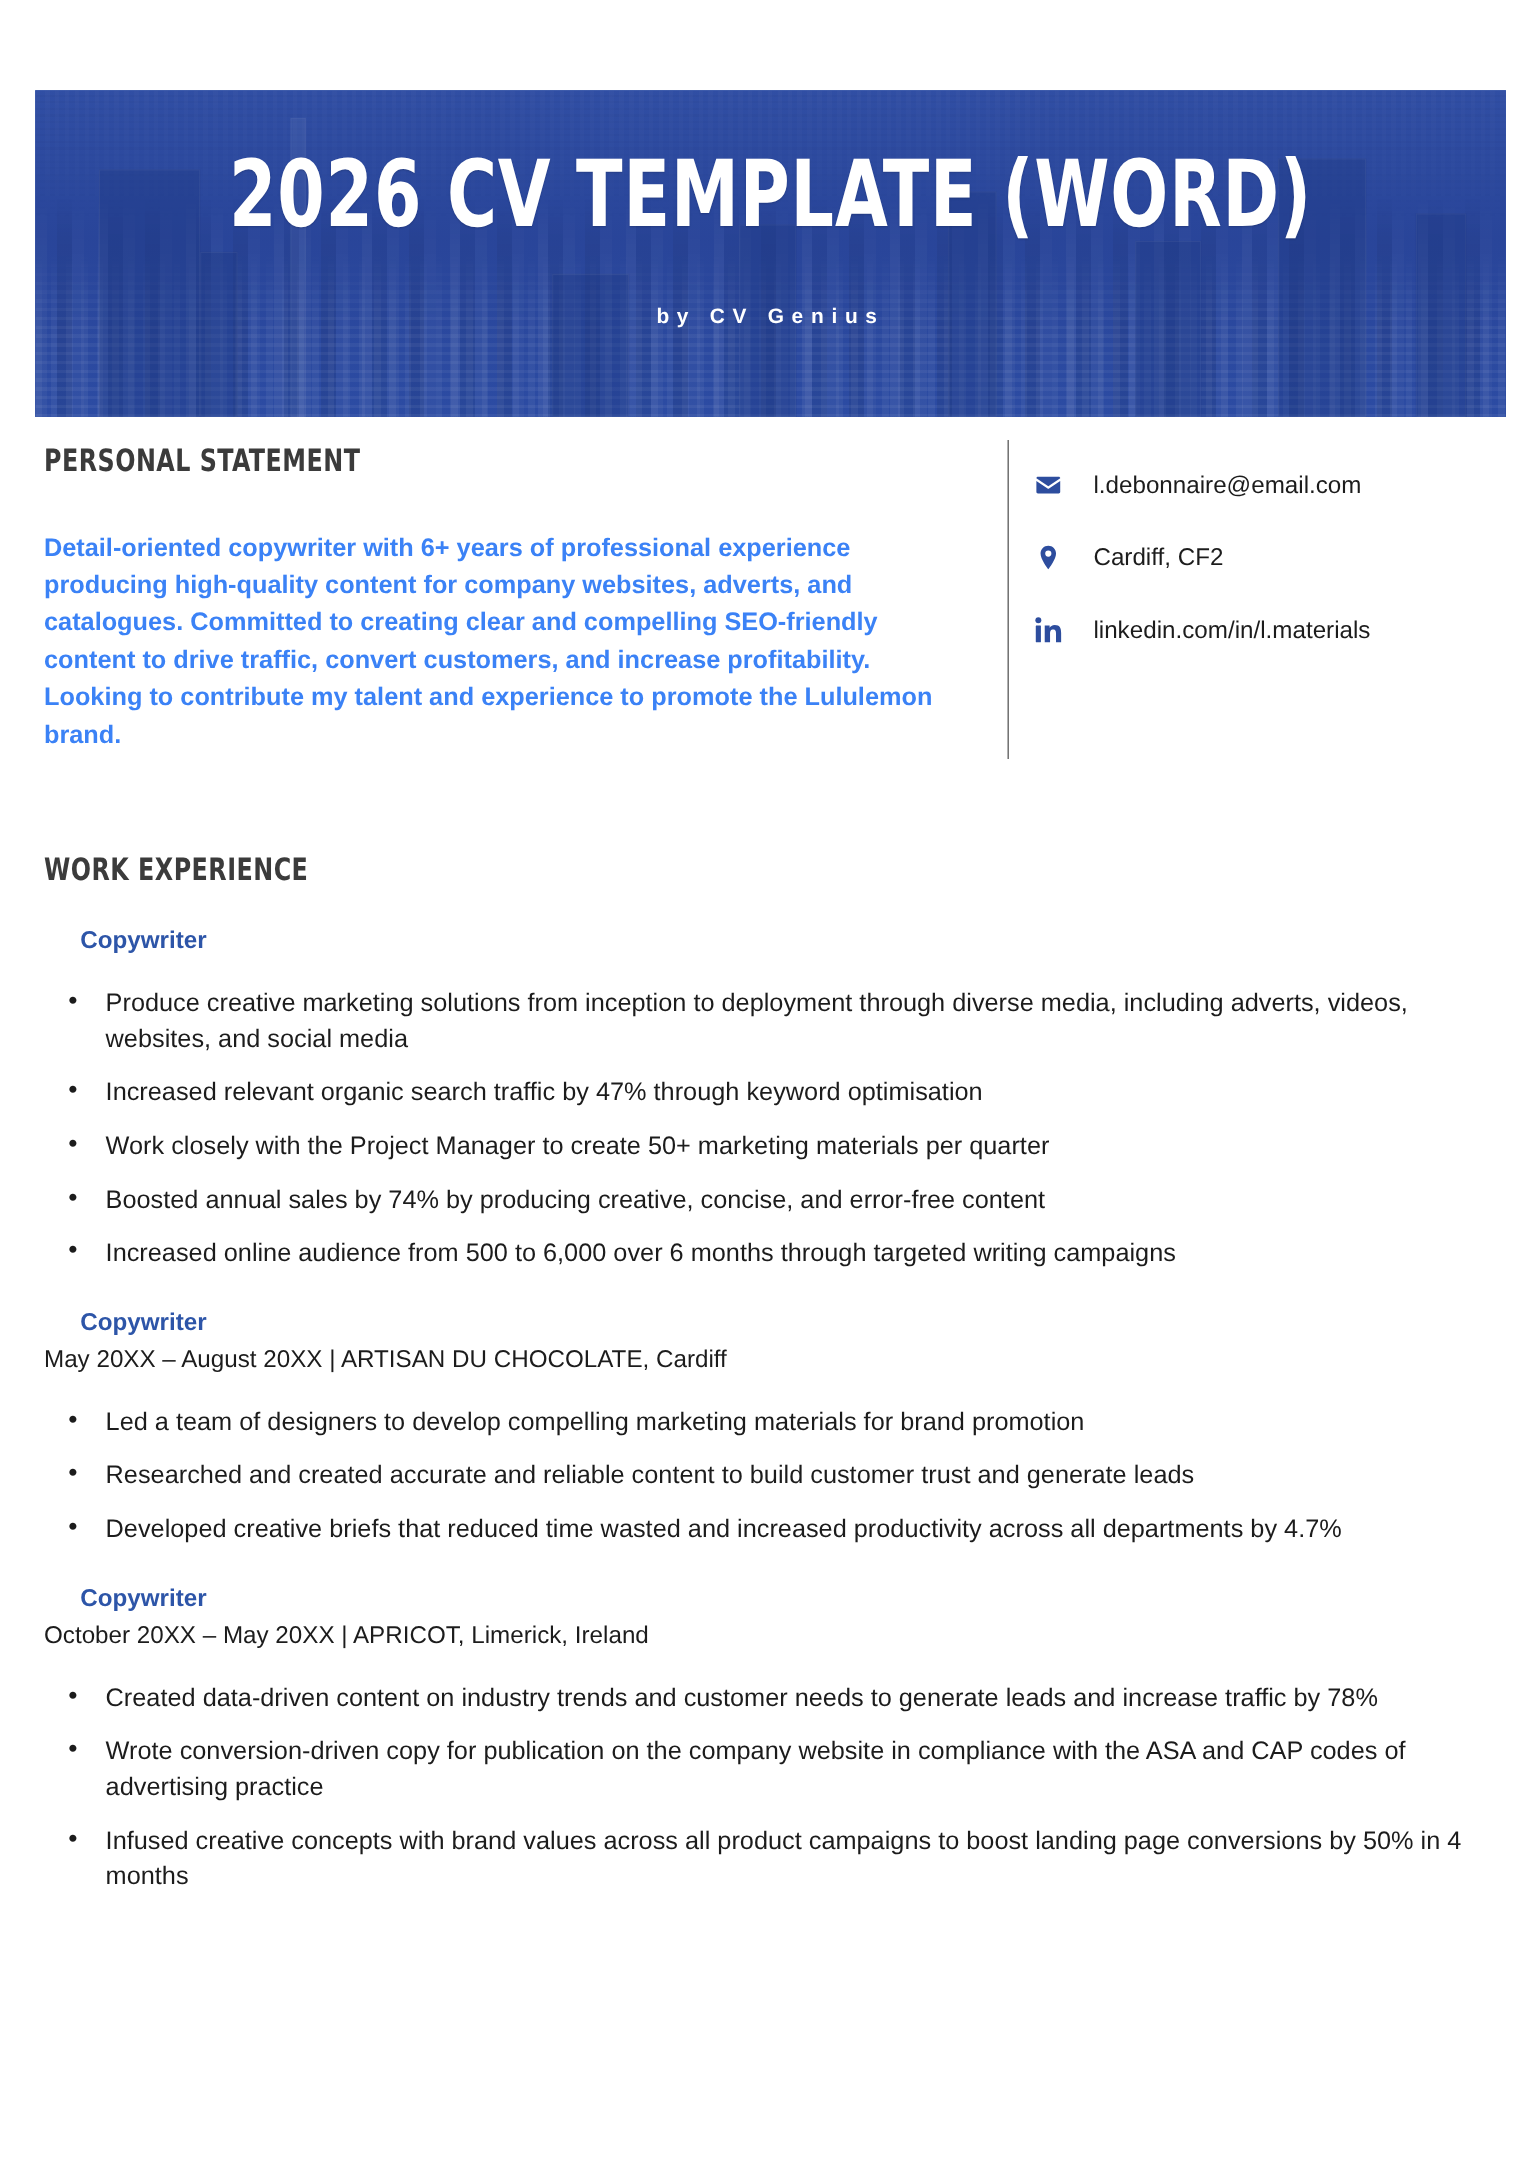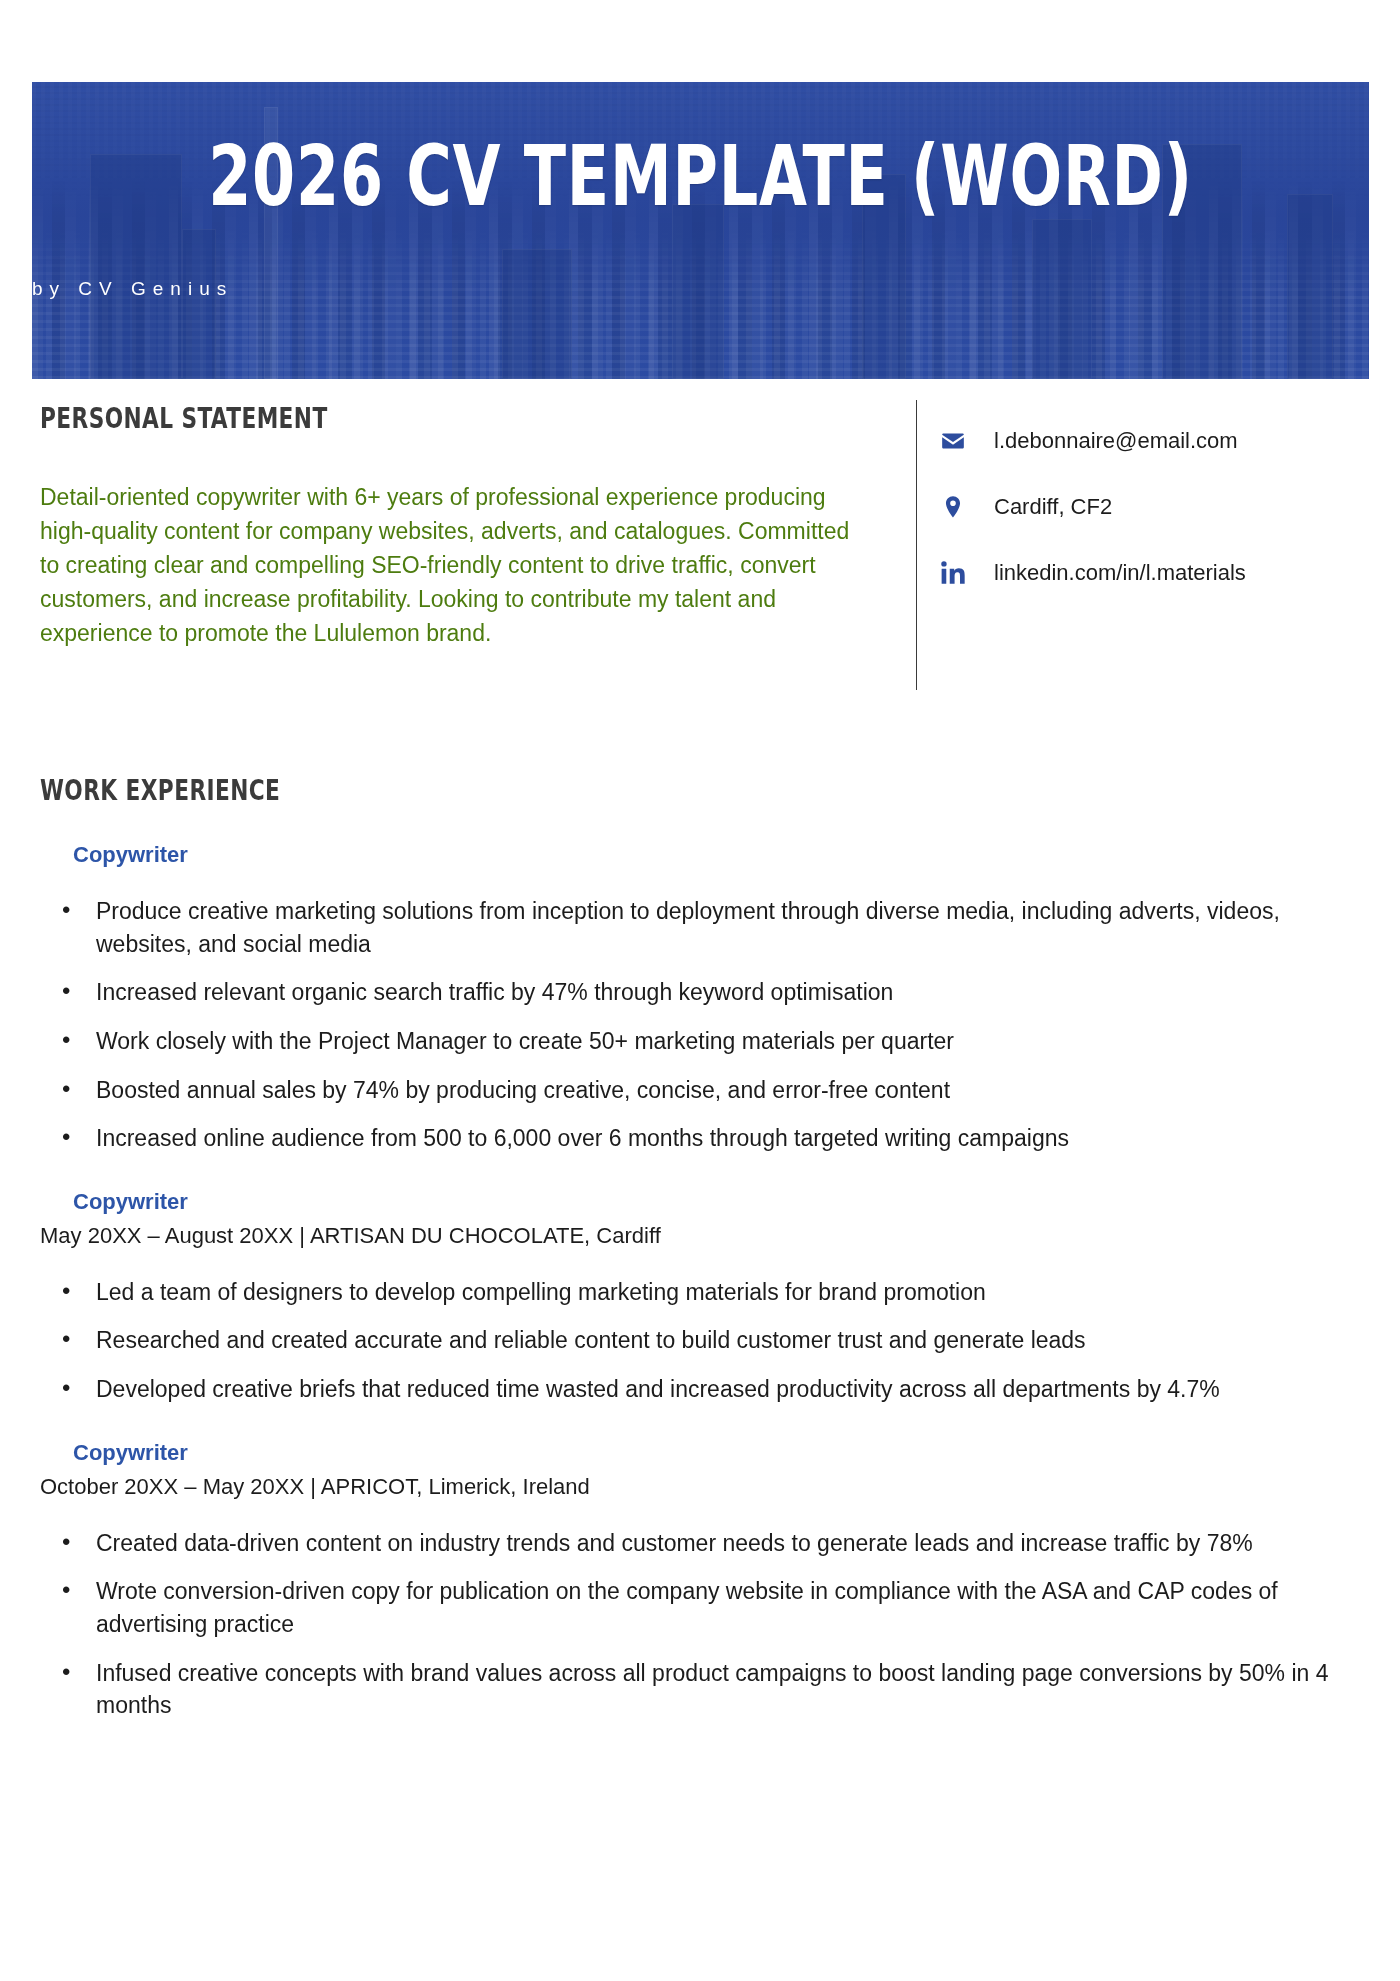--- a/index.html
+++ b/index.html
@@ -111,23 +111,24 @@
     line-height: 1;
     letter-spacing: 1px;
     transform: scaleX(0.82);
     white-space: nowrap;
     text-shadow: 0 1px 2px rgba(0,0,0,0.18);
   }
   .banner-sub {
     position: absolute;
     left: 0; right: 0;
     top: 196px;
+    text-align: center;
     color: #ffffff;
     font-size: 19px;
-    font-weight: normal;
+    font-weight: bold;
     letter-spacing: 7px;
   }
 
   
   .section-heading {
     font-family: "Liberation Sans Narrow", "DejaVu Sans Condensed", "Liberation Sans", sans-serif;
     font-weight: bold;
     font-size: 28px;
     letter-spacing: 0.5px;
     color: #3b3b3b;
@@ -142,21 +143,22 @@
     top: 402px;
   }
 
   .statement {
     position: absolute;
     left: 40px;
     top: 480px;
     width: 818px;
     font-size: 23px;
     line-height: 1.48;
-    color: #4d7c0f;
+    color: #3b82f6;
+    font-weight: bold;
   }
 
   .divider {
     position: absolute;
     left: 916px;
     top: 400px;
     width: 1px;
     height: 290px;
     background: #3a3a3a;
   }

